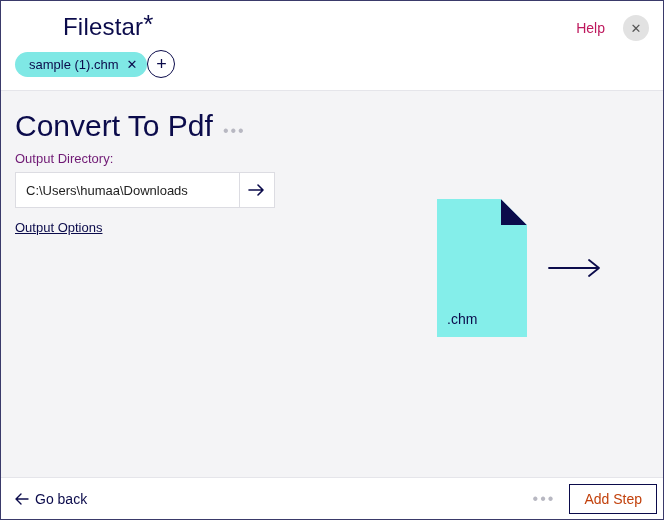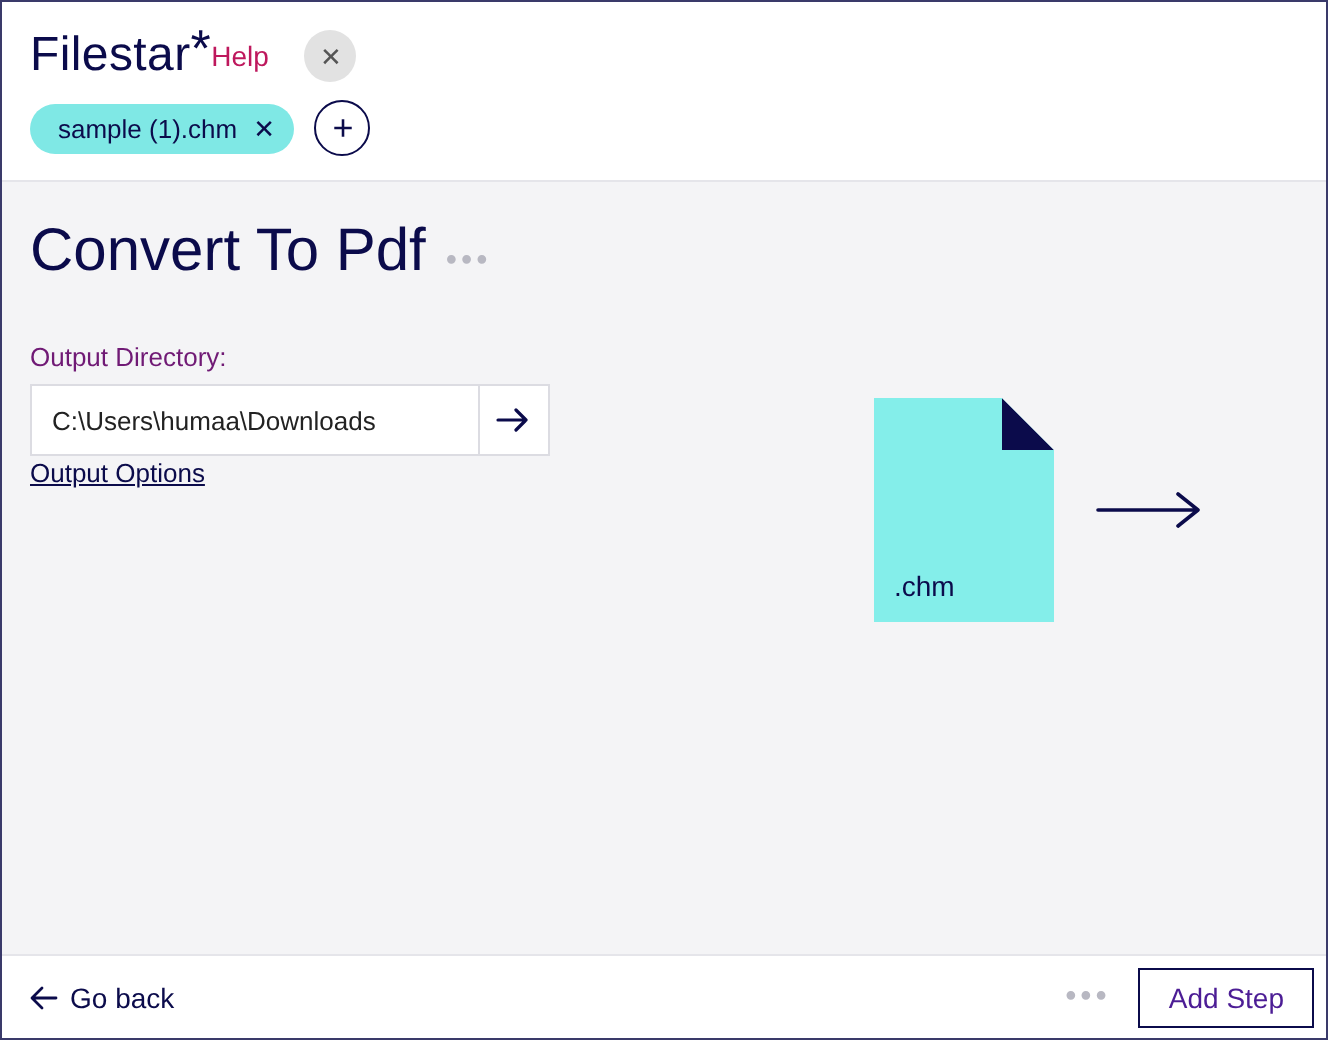--- a/index.html
+++ b/index.html
@@ -3,70 +3,70 @@
 <meta charset="utf-8">
 <style>
   * { box-sizing: border-box; margin: 0; padding: 0; }
   html, body { width: 664px; height: 520px; font-family: -apple-system, BlinkMacSystemFont, "Segoe UI", Arial, sans-serif; }
   .window {
     width: 664px; height: 520px; border: 1px solid #3a3a6a; background: #fff;
     display: flex; flex-direction: column; position: relative;
   }
   
   .header {
-    padding: 10px 14px 8px 14px; display: flex; align-items: flex-start; 
+    padding: 10px 14px 8px 14px; display: flex; align-items: flex-start; justify-content: space-between; margin-left: 48px;
   }
   .logo {
     font-size: 24px; font-weight: 500; color: #0b0b4b; letter-spacing: 0.2px;
   }
   .logo .star { font-size: 26px; position: relative; top: -2px; }
   .header-right { display: flex; align-items: center; gap: 18px; margin-top: 4px; }
   .help-link { font-size: 14px; color: #be185d; cursor: pointer; }
   .close-btn {
     width: 26px; height: 26px; border-radius: 50%; background: #e2e2e2; display: flex;
     align-items: center; justify-content: center; cursor: pointer; color: #555; font-size: 13px;
   }
   
-  .chip-row { padding: 0 14px 12px 14px; display: flex; align-items: center; gap: 10px; border-bottom: 1px solid #e5e5ea; }
+  .chip-row { padding: 0 14px 12px 14px; display: flex; align-items: center; gap: 0; border-bottom: 1px solid #e5e5ea; }
   .chip {
     background: #7fe8e5; color: #0b0b4b; border-radius: 16px; padding: 5px 10px 5px 14px;
     font-size: 13px; display: flex; align-items: center; gap: 8px; cursor: pointer;
   }
   .chip-x { font-size: 13px; cursor: pointer; }
   .add-btn {
     width: 28px; height: 28px; border: 1.5px solid #0b0b4b; border-radius: 50%;
     display: flex; align-items: center; justify-content: center; color: #0b0b4b;
     font-size: 18px; cursor: pointer; background: #fff;
   }
   
   .main {
     flex: 1; background: #f4f4f6; padding: 18px 14px 0 14px; position: relative; overflow: hidden;
   }
-  .title-row { display: flex; align-items: baseline; gap: 10px; margin-bottom: 28px; }
+  .title-row { display: flex; align-items: baseline; gap: 10px; margin-bottom: 8px; }
   .title { font-size: 30px; font-weight: 300; color: #0b0b4b; }
   .title-dots { color: #b8b8c2; font-size: 16px; letter-spacing: 2px; cursor: pointer; }
   .field-label { font-size: 13px; font-weight: 400; color: #701a75; margin-bottom: 6px; }
-  .path-row { display: flex; width: 260px; }
+  .path-row { display: flex; width: 260px; margin-bottom: 10px; }
   .path-input {
     flex: 1; height: 36px; border: 1px solid #dcdce2; background: #fff; padding: 0 10px;
     font-size: 13px; color: #222; outline: none; border-right: none;
   }
   .path-go {
     width: 36px; height: 36px; border: 1px solid #dcdce2; background: #fff;
     display: flex; align-items: center; justify-content: center; cursor: pointer;
   }
   .options-link {
     font-size: 13px; color: #0b0b4b; text-decoration: underline; cursor: pointer;
   }
   
   .illus {
     position: absolute; right: 60px; top: 108px; display: flex; align-items: center; gap: 20px;
   }
   .file-doc {
-    width: 90px; height: 112px; position: relative;
+    width: 90px; height: 138px; position: relative;
   }
   .file-doc.cyan { background: #84eeea; }
   .file-doc.pink { background: #f0aee1; }
   .file-fold {
     position: absolute; top: 0; right: 0; width: 0; height: 0;
     border-top: 26px solid #f4f4f6; border-left: 26px solid transparent;
   }
   .file-fold-dark {
     position: absolute; top: 0; right: 0; width: 0; height: 0;
     border-bottom: 26px solid #0b0b4b; border-right: 26px solid transparent;
@@ -82,21 +82,21 @@
   }
   .go-back {
     font-size: 14px; color: #0b0b4b; display: flex; align-items: center; gap: 6px; cursor: pointer;
   }
   .footer-right { display: flex; align-items: center; height: 100%; }
   .footer-dots { color: #b8b8c2; font-size: 16px; letter-spacing: 2px; padding: 0 14px; cursor: pointer; }
   .btn {
     height: 30px; padding: 0 14px; font-size: 14px; display: flex; align-items: center;
     cursor: pointer; margin-right: 6px;
   }
-  .btn-outline { border: 1.5px solid #0b0b4b; background: #fff; color: #4c1d95; }
+  .btn-outline { border: 1.5px solid #0b0b4b; background: #fff; color: #c2410c; }
   .btn-solid { background: #0b0b4b; color: #fff; border: 1.5px solid #0b0b4b; margin-right: 4px; }
 </style>
 </head>
 <body>
 
 <div class="window">
 
   <div class="header">
     <div class="logo">
       <span>Filestar</span><span class="star">*</span>

